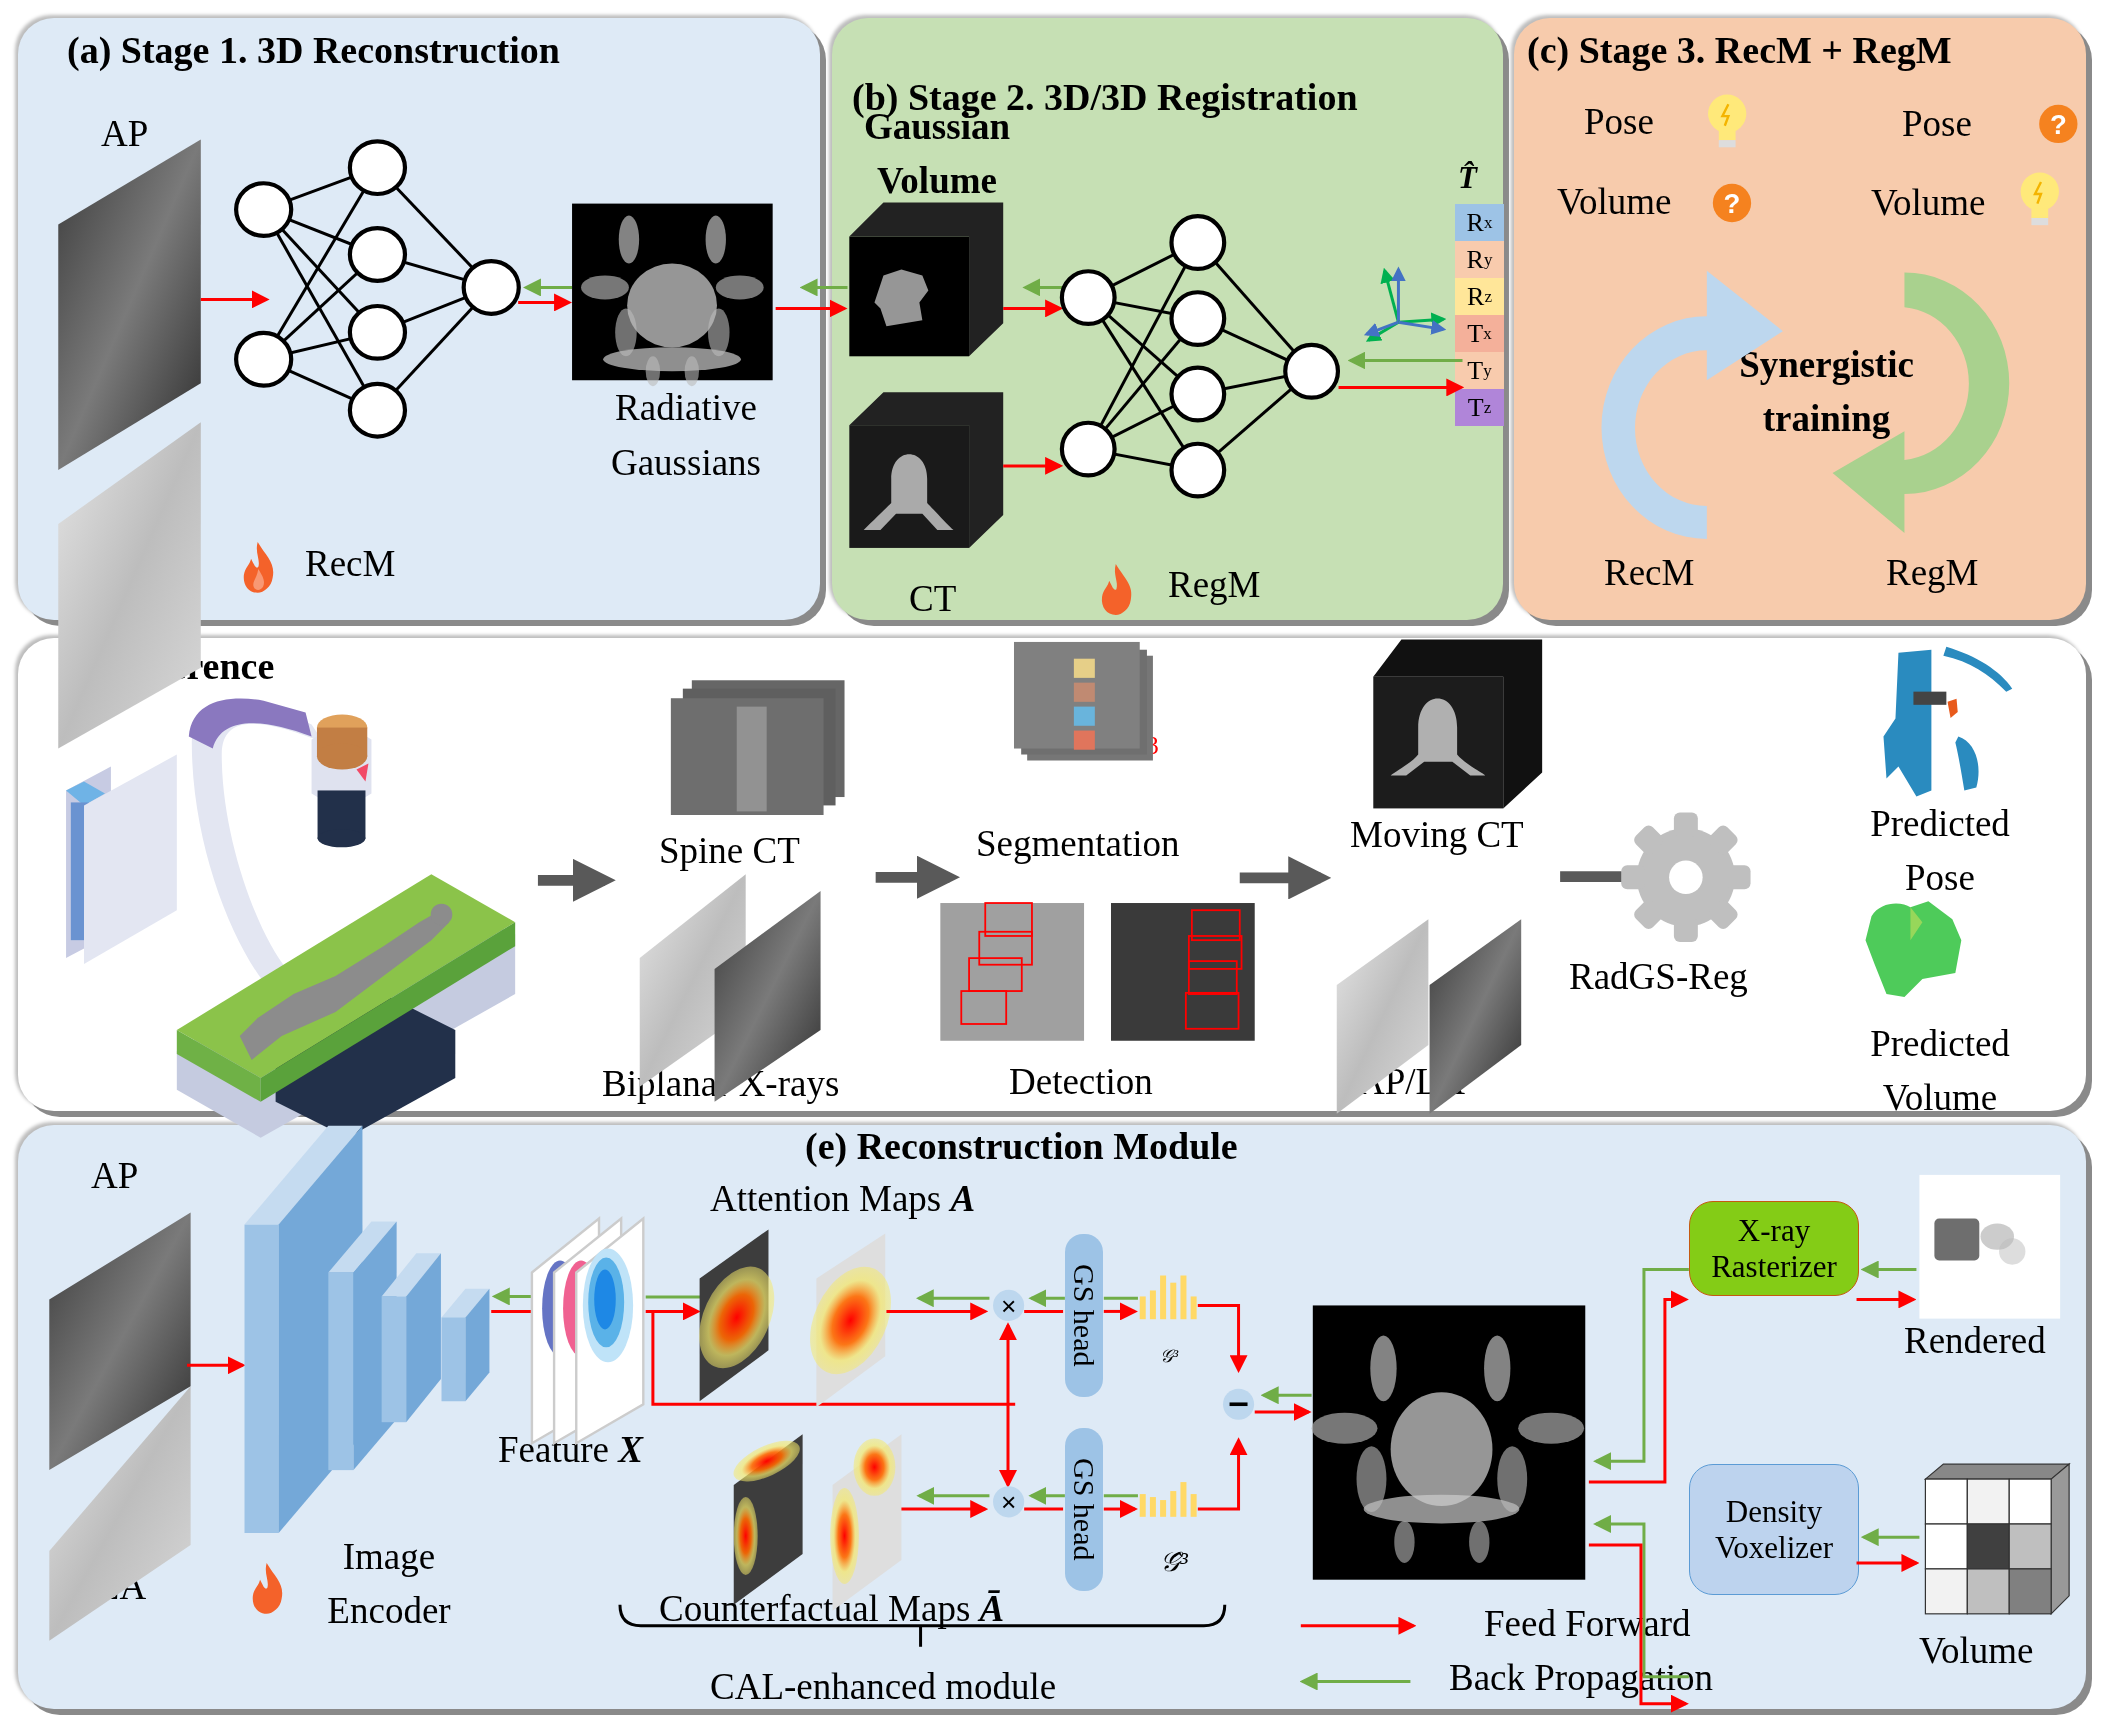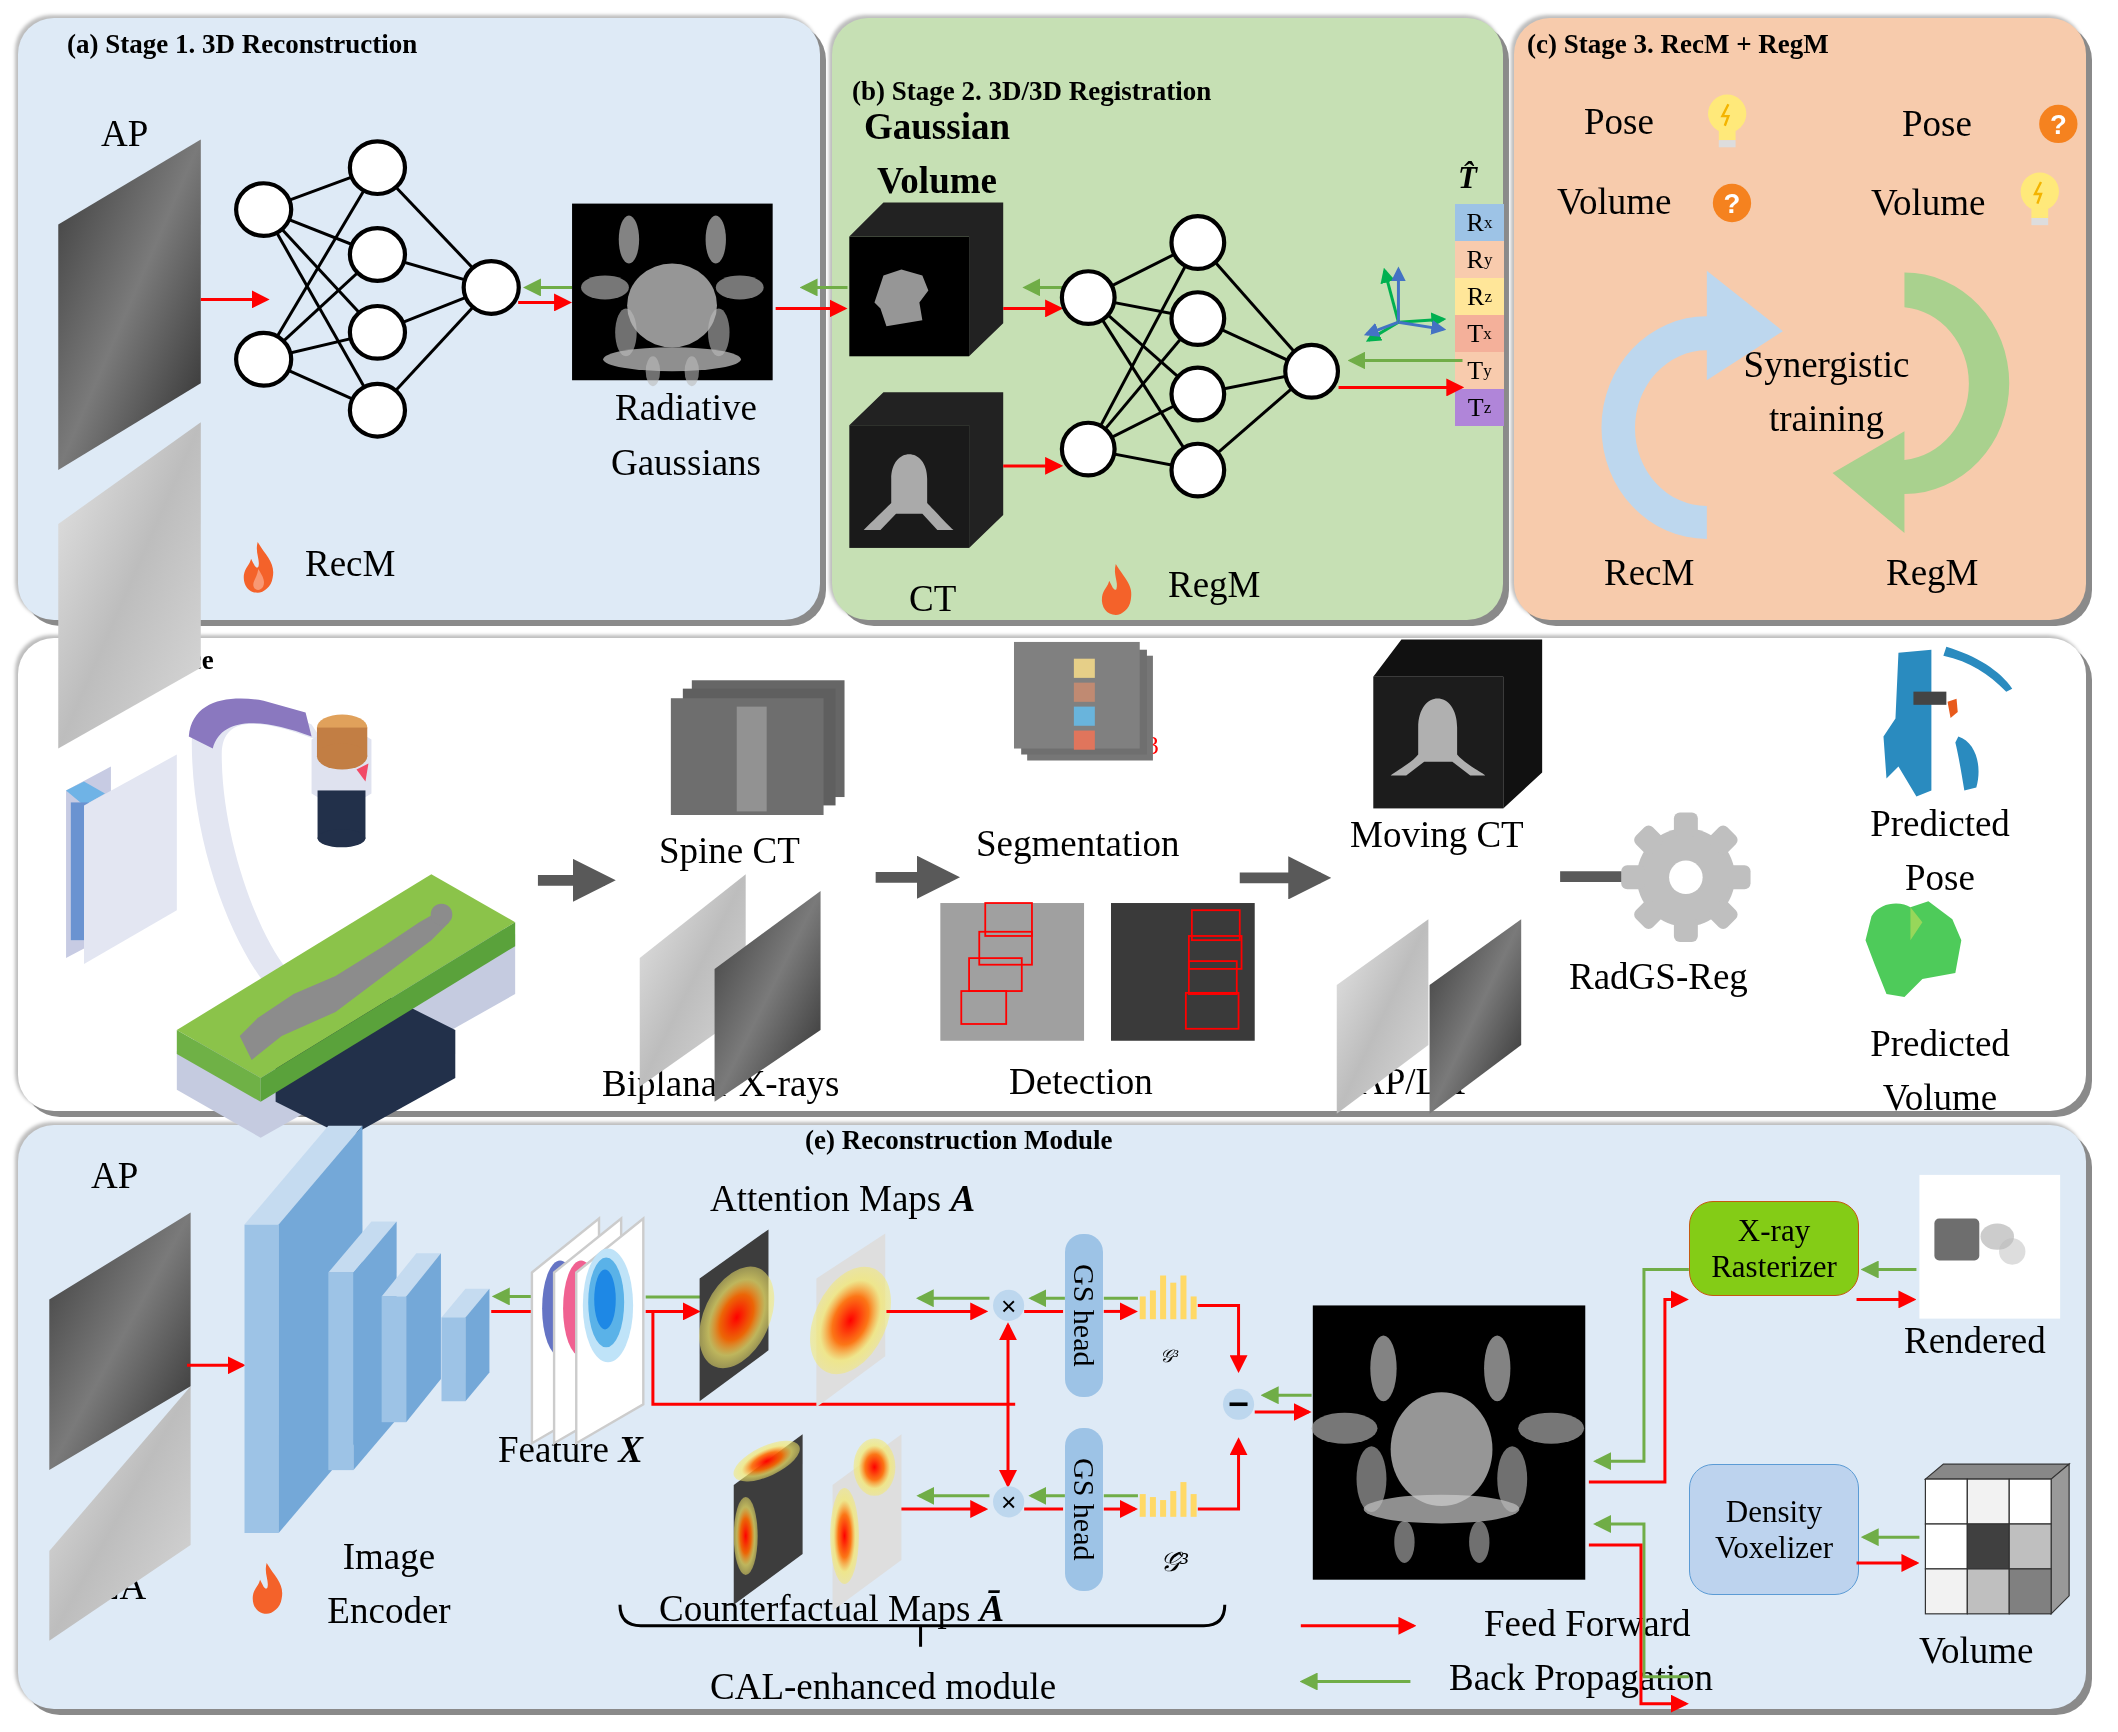--- a/index.html
+++ b/index.html
@@ -4,21 +4,21 @@
 <style>
   html,body{margin:0;padding:0;background:#fff;}
   body{width:2119px;height:1733px;position:relative;overflow:hidden;font-family:"Liberation Serif","DejaVu Serif",serif;color:#000;}
   .panel{position:absolute;border-radius:36px;box-shadow:6px 6px 0 #8a8a8a, -2.4px -2.4px 3.6px #bdbdbd;}
   .pa{left:18px;top:18px;width:802px;height:602px;background:#deeaf6;}
   .pb{left:832px;top:18px;width:671px;height:602px;background:#c6e0b4;}
   .pc{left:1514px;top:18px;width:572px;height:602px;background:#f7cbac;}
   .pd{left:18px;top:638px;width:2068px;height:473px;background:#ffffff;}
   .pe{left:18px;top:1125px;width:2068px;height:584px;background:#deeaf6;}
   .t{position:absolute;white-space:nowrap;line-height:1;}
-  .title{font-weight:bold;font-size:27px;}
+  .title{font-weight:bold;font-size:38px;}
   .lbl{font-size:37px;}
   .c{text-align:center;}
   svg.full{position:absolute;left:0;top:0;width:2119px;height:1733px;pointer-events:none;}
   .box{position:absolute;border-radius:24px;display:flex;flex-direction:column;align-items:center;justify-content:center;font-size:31px;line-height:1.15;}
   .tcell{position:absolute;width:49px;height:37px;font-size:26px;display:flex;align-items:center;justify-content:center;}
   .tcell sub{font-size:17px;}
 </style>
 </head>
 <body>
 
@@ -70,21 +70,21 @@
       <span>T</span>
       <sub>z</sub>
     </div>
   </div>
 
 <div class="t title" style="left:1527px;top:31px;">(c) Stage 3. RecM + RegM</div>
 <div class="t lbl" style="left:1584px;top:103px;">Pose</div>
 <div class="t lbl" style="left:1557px;top:183px;">Volume</div>
 <div class="t lbl" style="left:1902px;top:105px;">Pose</div>
 <div class="t lbl" style="left:1871px;top:184px;">Volume</div>
-<div class="t lbl c" style="left:1659px;top:346px;width:335px;">
+<div class="t lbl c" style="left:1659px;top:346px;width:335px;font-weight:bold;">
   <div>Synergistic</div>
   <div style="margin-top:17px">training</div>
 </div>
 <div class="t lbl" style="left:1604px;top:554px;">RecM</div>
 <div class="t lbl" style="left:1886px;top:554px;">RegM</div>
 
 <div class="t title" style="left:65px;top:647px;">(d) Inference</div>
 <div class="t lbl" style="left:659px;top:832px;">Spine CT</div>
 <div class="t lbl" style="left:602px;top:1065px;">Biplanar X-rays</div>
 <div class="t lbl" style="left:976px;top:825px;">Segmentation</div>

